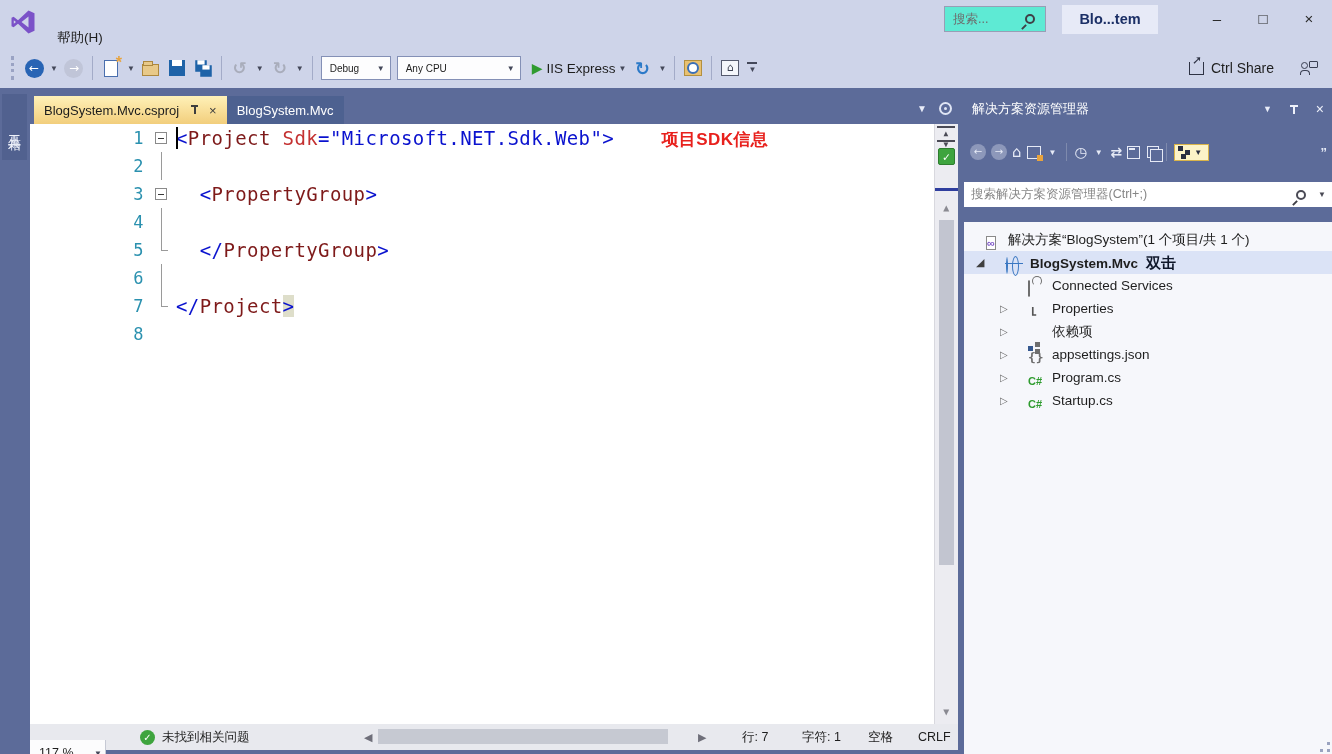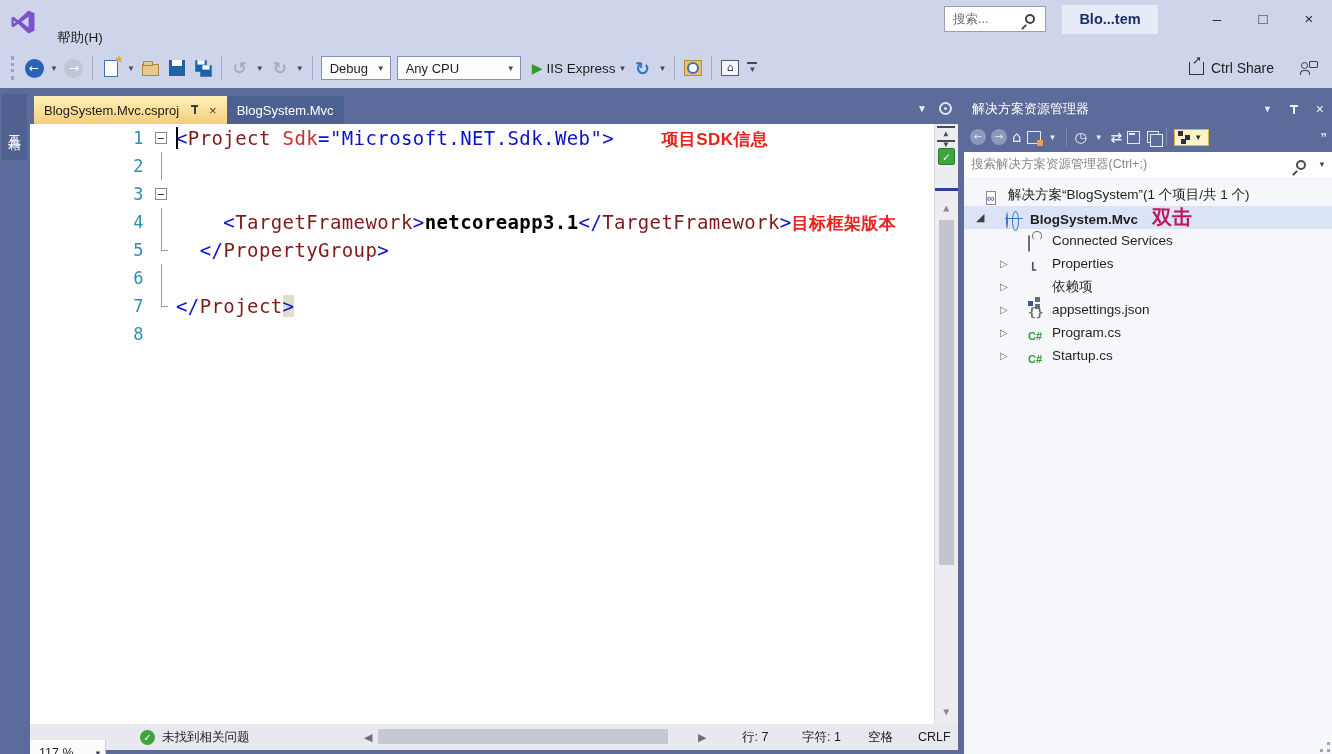--- a/index.html
+++ b/index.html
@@ -6,21 +6,21 @@
   html,body { width:1332px; height:754px; overflow:hidden; }
   body { font-family:"Liberation Sans","DejaVu Sans",sans-serif; font-size:13px; color:#1e1e1e; }
   .window { position:relative; width:1332px; height:754px; background:#5c6b99; }
 
   
   .titlebar { position:absolute; left:0; top:0; width:1332px; height:48px; background:#ced4e9; }
   .vs-logo { position:absolute; left:9px; top:8px; width:28px; height:28px; }
   .menus { position:absolute; left:44px; top:1px; height:26px; display:flex; }
   .menus2 { position:absolute; left:44px; top:25px; height:22px; display:flex; }
   .menu-item { padding:0 13px; line-height:25px; font-size:13.5px; cursor:default; white-space:nowrap; }
-  .qsearch { position:absolute; left:944px; top:6px; width:102px; height:26px; background:#ffffff; border:1px solid #989eb5; display:flex; align-items:center; }
+  .qsearch { position:absolute; left:944px; top:6px; width:102px; height:26px; background:#5eead4; border:1px solid #989eb5; display:flex; align-items:center; }
   .qsearch .ph { flex:1; padding-left:8px; color:#6d6d6d; font-size:12.5px; }
   .lens { width:10px; height:10px; border:2px solid #3f3f46; border-radius:50%; position:relative; margin-right:10px; }
   .lens:after { content:""; position:absolute; width:2px; height:6px; background:#3f3f46; left:-4px; top:8px; transform:rotate(45deg); }
   .win-title { position:absolute; left:1062px; top:5px; width:96px; height:29px; background:#e7eaf7; text-align:center; line-height:29px; font-weight:bold; font-size:14.5px; color:#1b2f66; }
   .win-btns { position:absolute; right:0; top:0; height:38px; display:flex; }
   .win-btn { width:46px; height:38px; text-align:center; line-height:38px; font-size:15px; color:#2b2b2b; }
 
   
   .toolbar { position:absolute; left:0; top:48px; width:1332px; height:40px; background:#ced4e9; display:flex; align-items:center; padding-left:6px; }
   .tb-grip { width:5px; height:24px; border-left:3px dotted #9aa3c4; margin:0 5px; }
@@ -36,21 +36,21 @@
   .icon-folder:before { content:""; position:absolute; left:0; top:-4px; width:8px; height:3px; background:#e8c989; border:1px solid #ad883e; }
   .icon-save { width:16px; height:16px; background:#1e63a8; position:relative; }
   .icon-save:before { content:""; position:absolute; left:3px; top:0; width:10px; height:6px; background:#fff; }
   .icon-save.small { transform:scale(.72); }
   .icon-save2 { position:relative; width:20px; height:20px; }
   .icon-save2 .a { position:absolute; left:0; top:0; }
   .icon-save2 .b { position:absolute; left:5px; top:5px; }
   .glyph { font-family:"DejaVu Sans",sans-serif; }
   .undo { color:#a9adbb; font-size:17px; font-weight:bold; }
   .combo { height:24px; background:#fdfdfe; border:1px solid #8490b6; display:flex; align-items:center; margin:0 3px; }
-  .combo .val { flex:1; padding-left:8px; font-size:13px; }
+  .combo .val { flex:1; padding-left:8px; font-size:10px; }
   .combo .dd { padding-right:5px; }
   .play { color:#2f9b2f; font-size:14px; margin:0 4px 0 8px; }
   .runlbl { font-size:13.5px; }
   .refresh { color:#2b79c8; font-size:18px; font-weight:bold; }
   .icon-findfiles { width:18px; height:16px; background:#e9c171; border:1px solid #b3903f; position:relative; }
   .icon-findfiles:after { content:""; position:absolute; left:2px; top:1px; width:8px; height:8px; border:2px solid #3a6fb8; border-radius:50%; background:#fff; }
   .icon-browser { width:18px; height:16px; border:1px solid #555a6e; background:#f4f6fb; text-align:center; line-height:14px; font-size:11px; color:#3c4152; }
   .tb-overflow { margin-left:4px; display:flex; flex-direction:column; align-items:center; }
   .tb-overflow .bar { width:10px; height:2px; background:#44485a; margin-bottom:1px; }
   .tb-right { position:absolute; right:14px; top:48px; height:40px; display:flex; align-items:center; }
@@ -106,21 +106,21 @@
   .editor-status { position:relative; height:26px; background:#e8e9ee; font-size:12.5px; }
   .zoombox { position:absolute; left:0; top:16px; width:76px; height:26px; background:#fcfcfd; border-right:1px solid #c6c9d4; display:flex; align-items:center; }
   .zoombox .val { flex:1; padding-left:9px; }
   .health { position:absolute; left:110px; top:0; height:26px; display:flex; align-items:center; gap:7px; }
   .gcheck { width:15px; height:15px; border-radius:50%; background:#3ea43e; color:#fff; text-align:center; line-height:15px; font-size:10px; font-weight:bold; }
   .hsb-arrow { position:absolute; top:7px; color:#6f6f7a; font-size:11px; }
   .h-thumb { position:absolute; left:348px; top:5px; width:290px; height:15px; background:#c6c9d2; }
   .stat-cell { position:absolute; top:0; height:26px; line-height:26px; }
 
   
-  .se { position:absolute; left:964px; top:8px; width:368px; height:658px; background:#5c6b99; display:flex; flex-direction:column; }
+  .se { position:absolute; left:964px; top:8px; width:368px; height:658px; background:#5c6b99; display:flex; flex-direction:column;gap:15px; }
   .se-title { height:26px; display:flex; align-items:center; color:#fff; font-size:13px; padding-left:8px; }
   .se-title .sp { flex:1; }
   .se-title .tdd { font-size:9px; color:#e8ecf8; margin-right:16px; }
   .se-pin { position:relative; width:12px; height:12px; margin-right:16px; }
   .se-pin:before { content:""; position:absolute; left:2px; top:2px; width:8px; height:2px; background:#eef1fa; }
   .se-pin:after { content:""; position:absolute; left:5px; top:2px; width:2px; height:9px; background:#eef1fa; }
   .se-close { color:#eef1fa; font-size:14px; margin-right:8px; }
   .se-toolbar { height:30px; display:flex; align-items:center; padding-left:6px; gap:5px; color:#e6eaf6; }
   .se-circ { width:16px; height:16px; border-radius:50%; background:#8d98ba; color:#e8ecf8; font-size:10px; text-align:center; line-height:15px; }
   .se-home { font-family:"DejaVu Sans",sans-serif; font-size:15px; }
@@ -142,21 +142,21 @@
   .se-search .lens { border-color:#4a4a55; margin-right:12px; }
   .se-search .sdd { font-size:8px; color:#4a4a55; margin-right:6px; }
   .se-tree { flex:1; background:#f6f7fb; position:relative; padding-top:6px; overflow:hidden; }
   .trow { position:relative; height:23px; line-height:23px; font-size:13.5px; }
   .trow.selected { background:#dbe3f6; }
   .texp { position:absolute; top:0; font-size:10px; color:#6e6e6e; }
   .texp.open { color:#3f3f3f; font-size:11px; }
   .ticon { position:absolute; top:3px; width:17px; height:17px; }
   .tlabel { position:absolute; top:0; white-space:nowrap; }
   .tlabel.bold { font-weight:bold; }
-  .tanno { color:#be185d; font-weight:bold; font-size:20px; margin-left:14px; }
+  .tanno { color:#0f172a; font-weight:bold; font-size:15px; margin-left:8px; }
   .ic-solution { width:15px; height:15px; border:1px solid #8a8a8a; background:#fff; color:#7b52c8; font-weight:bold; font-size:11px; text-align:center; line-height:14px; }
   .ic-globe { width:15px; height:15px; border-radius:50%; background:#fff; border:1.5px solid #3a77c2; position:relative; overflow:hidden; }
   .ic-globe:before { content:""; position:absolute; left:5px; top:-2px; width:5px; height:18px; border:1.2px solid #3a77c2; border-radius:50%; }
   .ic-globe:after { content:""; position:absolute; left:-2px; top:5px; width:18px; height:1.2px; background:#3a77c2; }
   .ic-cloud { position:relative; width:17px; height:11px; margin-top:4px; border:1.5px solid #6e6e6e; border-radius:7px; background:#f6f7fb; }
   .ic-cloud:before { content:""; position:absolute; left:3px; top:-5px; width:8px; height:8px; border:1.5px solid #6e6e6e; border-radius:50%; border-bottom-color:transparent; }
   .ic-wrench { font-family:"DejaVu Sans",sans-serif; color:#555; font-size:14px; font-weight:bold; transform:rotate(-90deg); display:inline-block; }
   .ic-deps i { position:absolute; width:5px; height:5px; }
   .ic-json { color:#6e6e6e; font-weight:bold; font-size:13px; font-family:"DejaVu Sans Mono",monospace; }
   .ic-cs { color:#2e9b2e; font-weight:bold; font-size:11px; font-family:"Liberation Sans",sans-serif; }
@@ -293,27 +293,27 @@
               <span class="foldc">
                 <span class="fold-line"></span>
               </span>
               <span class="codetxt"></span>
             </div>
             <div class="code-line">
               <span class="ln">3</span>
               <span class="foldc">
                 <span class="fold-box"></span>
               </span>
+              <span class="codetxt"><span class="tok-p">  </span><span class="tok-d">&lt;</span><span class="tok-e">PropertyGroup</span><span class="tok-d">&gt;</span></span>
             </div>
             <div class="code-line">
               <span class="ln">4</span>
               <span class="foldc">
                 <span class="fold-line"></span>
               </span>
-              <span class="codetxt"><span class="tok-p">    </span><span class="tok-d">&lt;</span><span class="tok-e">TargetFramework</span><span class="tok-d">&gt;</span><span class="tok-t">netcoreapp3.1</span><span class="tok-d">&lt;/</span><span class="tok-e">TargetFramework</span><span class="tok-d">&gt;</span><span class="tok-n">目标框架版本</span></span>
             </div>
             <div class="code-line">
               <span class="ln">5</span>
               <span class="foldc">
                 <span class="fold-end"></span>
               </span>
               <span class="codetxt"><span class="tok-p">  </span><span class="tok-d">&lt;/</span><span class="tok-e">PropertyGroup</span><span class="tok-d">&gt;</span></span>
             </div>
             <div class="code-line">
               <span class="ln">6</span>

